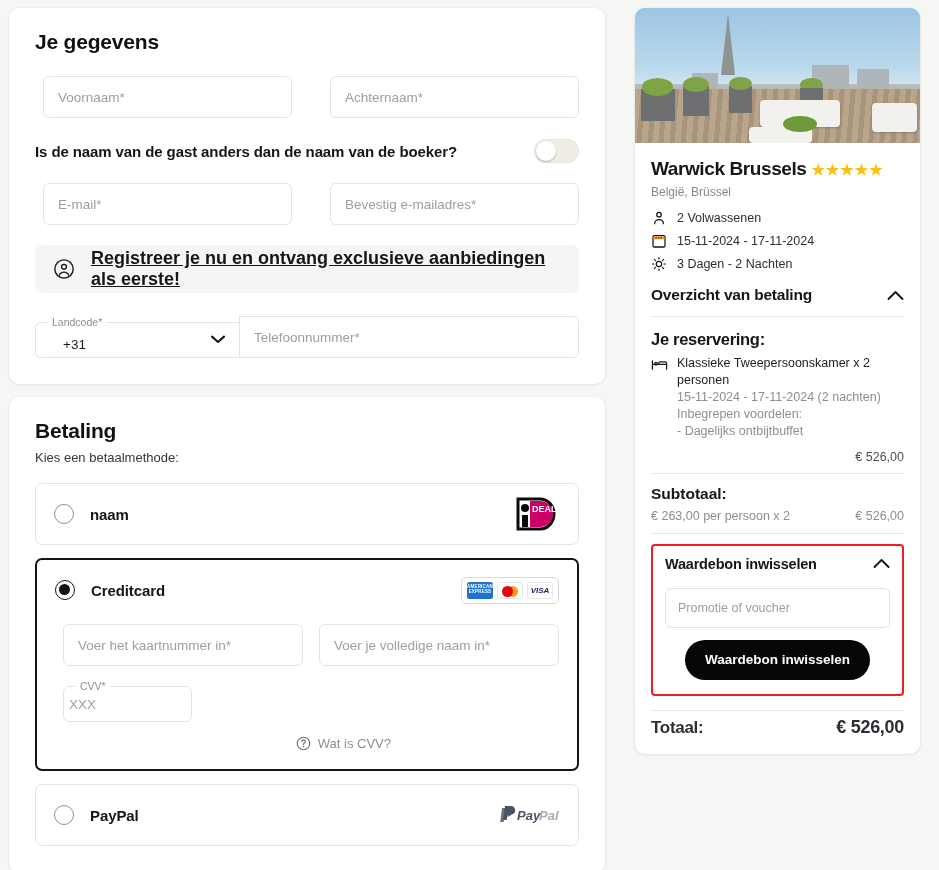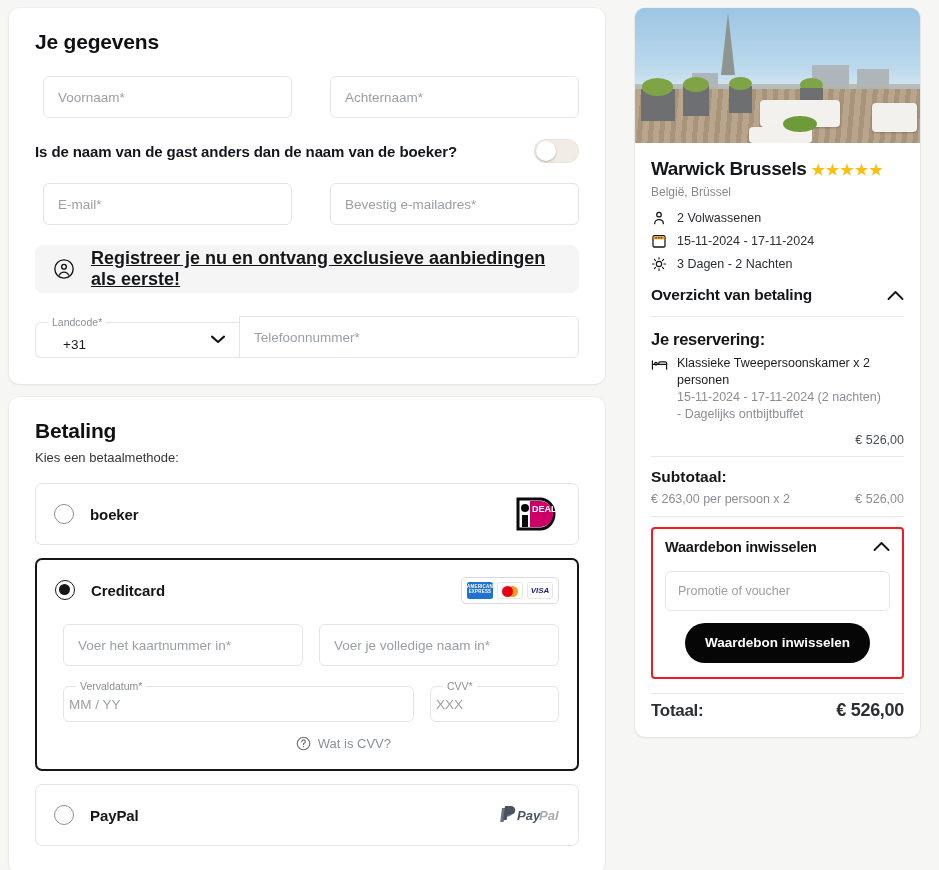--- a/index.html
+++ b/index.html
@@ -215,21 +215,21 @@
       </div>
     </div>
 
     <div class="card card-pad" style="padding-bottom:14px">
       <h2 class="section-title">Betaling</h2>
       <div class="sub-label">Kies een betaalmethode:</div>
 
       <div class="pm">
         <div class="pm-head">
           <div class="radio"></div>
-          <div class="pm-name">boeker</div>
+          <div class="pm-name">naam</div>
           <div>
             <svg width="45" height="36" viewBox="0 0 45 36">
               <path d="M3 3 h22 a14 15 0 0 1 0 30 H3 Z" fill="#fff" stroke="#0a0a0a" stroke-width="3"></path>
               <path d="M15 5 h10 a13 13 0 0 1 0 26 H15 Z" fill="#cc0066"></path>
               <circle cx="10" cy="12" r="4" fill="#0a0a0a"></circle>
               <rect x="7" y="19" width="6" height="12" fill="#0a0a0a"></rect>
               <text x="17" y="16" font-family="Liberation Sans, sans-serif" font-size="9" font-weight="700" fill="#fff">DEAL</text>
             </svg>
           </div>
         </div>
@@ -256,26 +256,20 @@
           <div class="cc-row">
             <div class="fld">
               <input class="inp" placeholder="Voer het kaartnummer in*" style="">
             </div>
             <div class="fld">
               <input class="inp" placeholder="Voer je volledige naam in*" style="">
             </div>
           </div>
 
           <div class="cc-row">
-            <div class="fld fld-legend">
-              <fieldset>
-                  <legend>Vervaldatum*</legend>
-                </fieldset>
-              <div class="inner-input inner-ph">MM / YY</div>
-            </div>
             <div class="fld fld-legend" style="max-width:137px">
               <fieldset>
                   <legend>CVV*</legend>
                 </fieldset>
               <div class="inner-input inner-ph">XXX</div>
             </div>
           </div>
 
           <div class="cvvhelp">
             <span>
@@ -388,20 +382,21 @@
           <span style="flex:none;margin-top:3px">
             <svg width="17" height="14" viewBox="0 0 24 18" fill="none" stroke="#14161a" stroke-width="1.7" stroke-linecap="round">
               <path d="M2 3v12M2 8h20v7M22 15v-5"></path>
                 <circle cx="7" cy="7.2" r="1.8"></circle>
                 <path d="M11 8V6.2a1.6 1.6 0 0 1 1.6-1.6H20A2 2 0 0 1 22 6.6V8"></path>
             </svg>
           </span>
           <div class="res-body">
             <div class="rm">Klassieke Tweepersoonskamer x 2 personen</div>
             <div class="dim">15-11-2024 - 17-11-2024 (2 nachten)</div>
+            <div class="dim">Inbegrepen voordelen:</div>
             <div class="dim">- Dagelijks ontbijtbuffet</div>
           </div>
         </div>
 
         <div class="price-right">€ 526,00</div>
 
         <div class="sub-title">Subtotaal:</div>
         <div class="sub-row">
           <span>€ 263,00 per persoon x 2</span>
           <span>€ 526,00</span>

